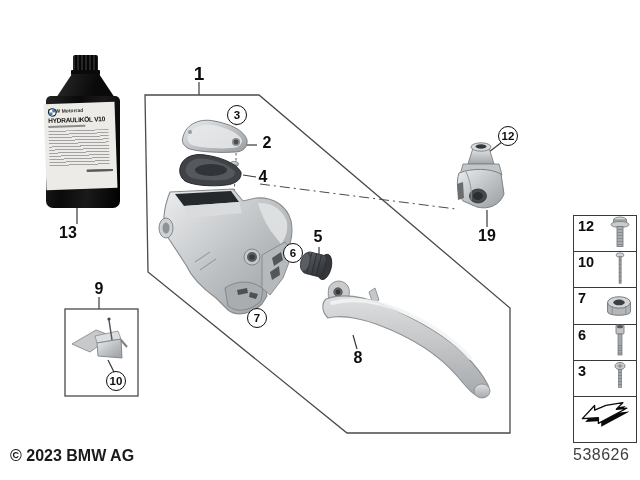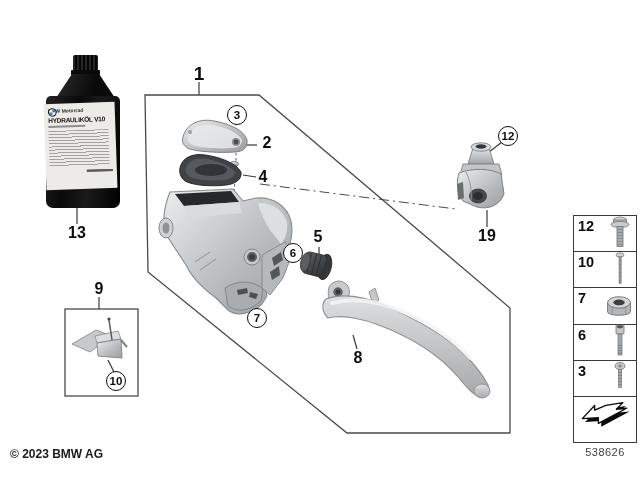--- a/index.html
+++ b/index.html
@@ -34,25 +34,25 @@
     box-sizing:border-box;
   }
   .legend-row:last-child{border-bottom:none;}
   .legend-num{
     position:absolute;left:4px;top:2px;font-weight:bold;font-size:14.5px;color:#0d0d0d;
   }
   .legend-icon{position:absolute;right:3px;top:50%;transform:translateY(-50%);}
   .legend-icon.center{left:50%;transform:translate(-50%,-50%);right:auto;}
 
   .diagnum{
-    position:absolute;left:573px;top:446px;width:64px;text-align:center;
-    font-size:11px;color:#3f3f3f;letter-spacing:0.5px;
+    position:absolute;left:573px;top:446px;width:64px;text-align:left;
+    font-size:16px;color:#3f3f3f;letter-spacing:0.5px;
   }
   .copyright{
-    position:absolute;left:10px;top:447px;font-size:12px;font-weight:bold;color:#1a1a1a;
+    position:absolute;left:10px;top:447px;font-size:16px;font-weight:bold;color:#1a1a1a;
   }
 
   
   .bottle{position:absolute;left:40px;top:55px;width:80px;height:153px;}
   .bottle *{position:absolute;box-sizing:border-box;}
   .b-cap{left:33px;top:0;width:25px;height:18px;border-radius:2px 2px 0 0;
     background:repeating-linear-gradient(90deg,#262626 0 2px,#060606 2px 4px);}
   .b-capring{left:31px;top:15px;width:29px;height:5px;background:#0a0a0a;border-radius:1px;}
   .b-shoulder{left:16px;top:19px;width:59px;height:24px;
     background:linear-gradient(105deg,#2a2a2a,#0a0a0a 65%);
@@ -230,21 +230,21 @@
   <div class="ccallout" style="left:237px;top:115px">3</div>
   <div class="callout" style="left:263px;top:177px">4</div>
   <div class="callout" style="left:318px;top:237px">5</div>
   <div class="ccallout" style="left:293px;top:253px">6</div>
   <div class="ccallout" style="left:257px;top:318px">7</div>
   <div class="callout" style="left:358px;top:358px">8</div>
   <div class="callout" style="left:99px;top:289px">9</div>
   <div class="ccallout" style="left:116px;top:381px">10</div>
   <div class="callout" style="left:487px;top:236px">19</div>
   <div class="ccallout" style="left:508px;top:136px">12</div>
-  <div class="callout" style="left:77px;top:233px">13</div>
+  <div class="callout" style="left:68px;top:233px">13</div>
 
   <div class="legend">
     <div class="legend-row">
       <span class="legend-num">12</span>
       <span class="legend-icon">
         <svg width="26" height="33" viewBox="0 0 26 33">
           <ellipse cx="13" cy="4.5" rx="6.5" ry="3" fill="#d6d8da" stroke="#6f7275" stroke-width="0.8"></ellipse>
           <path d="M6.5,4.5 L6.5,8.5 L19.5,8.5 L19.5,4.5 Z" fill="#b9bcbf" stroke="#6f7275" stroke-width="0.8"></path>
           <ellipse cx="13" cy="9" rx="9" ry="3" fill="#c9cccd" stroke="#6f7275" stroke-width="0.8"></ellipse>
           <rect x="10" y="11" width="6" height="20" fill="#a9acaf" stroke="#6f7275" stroke-width="0.8"></rect>

